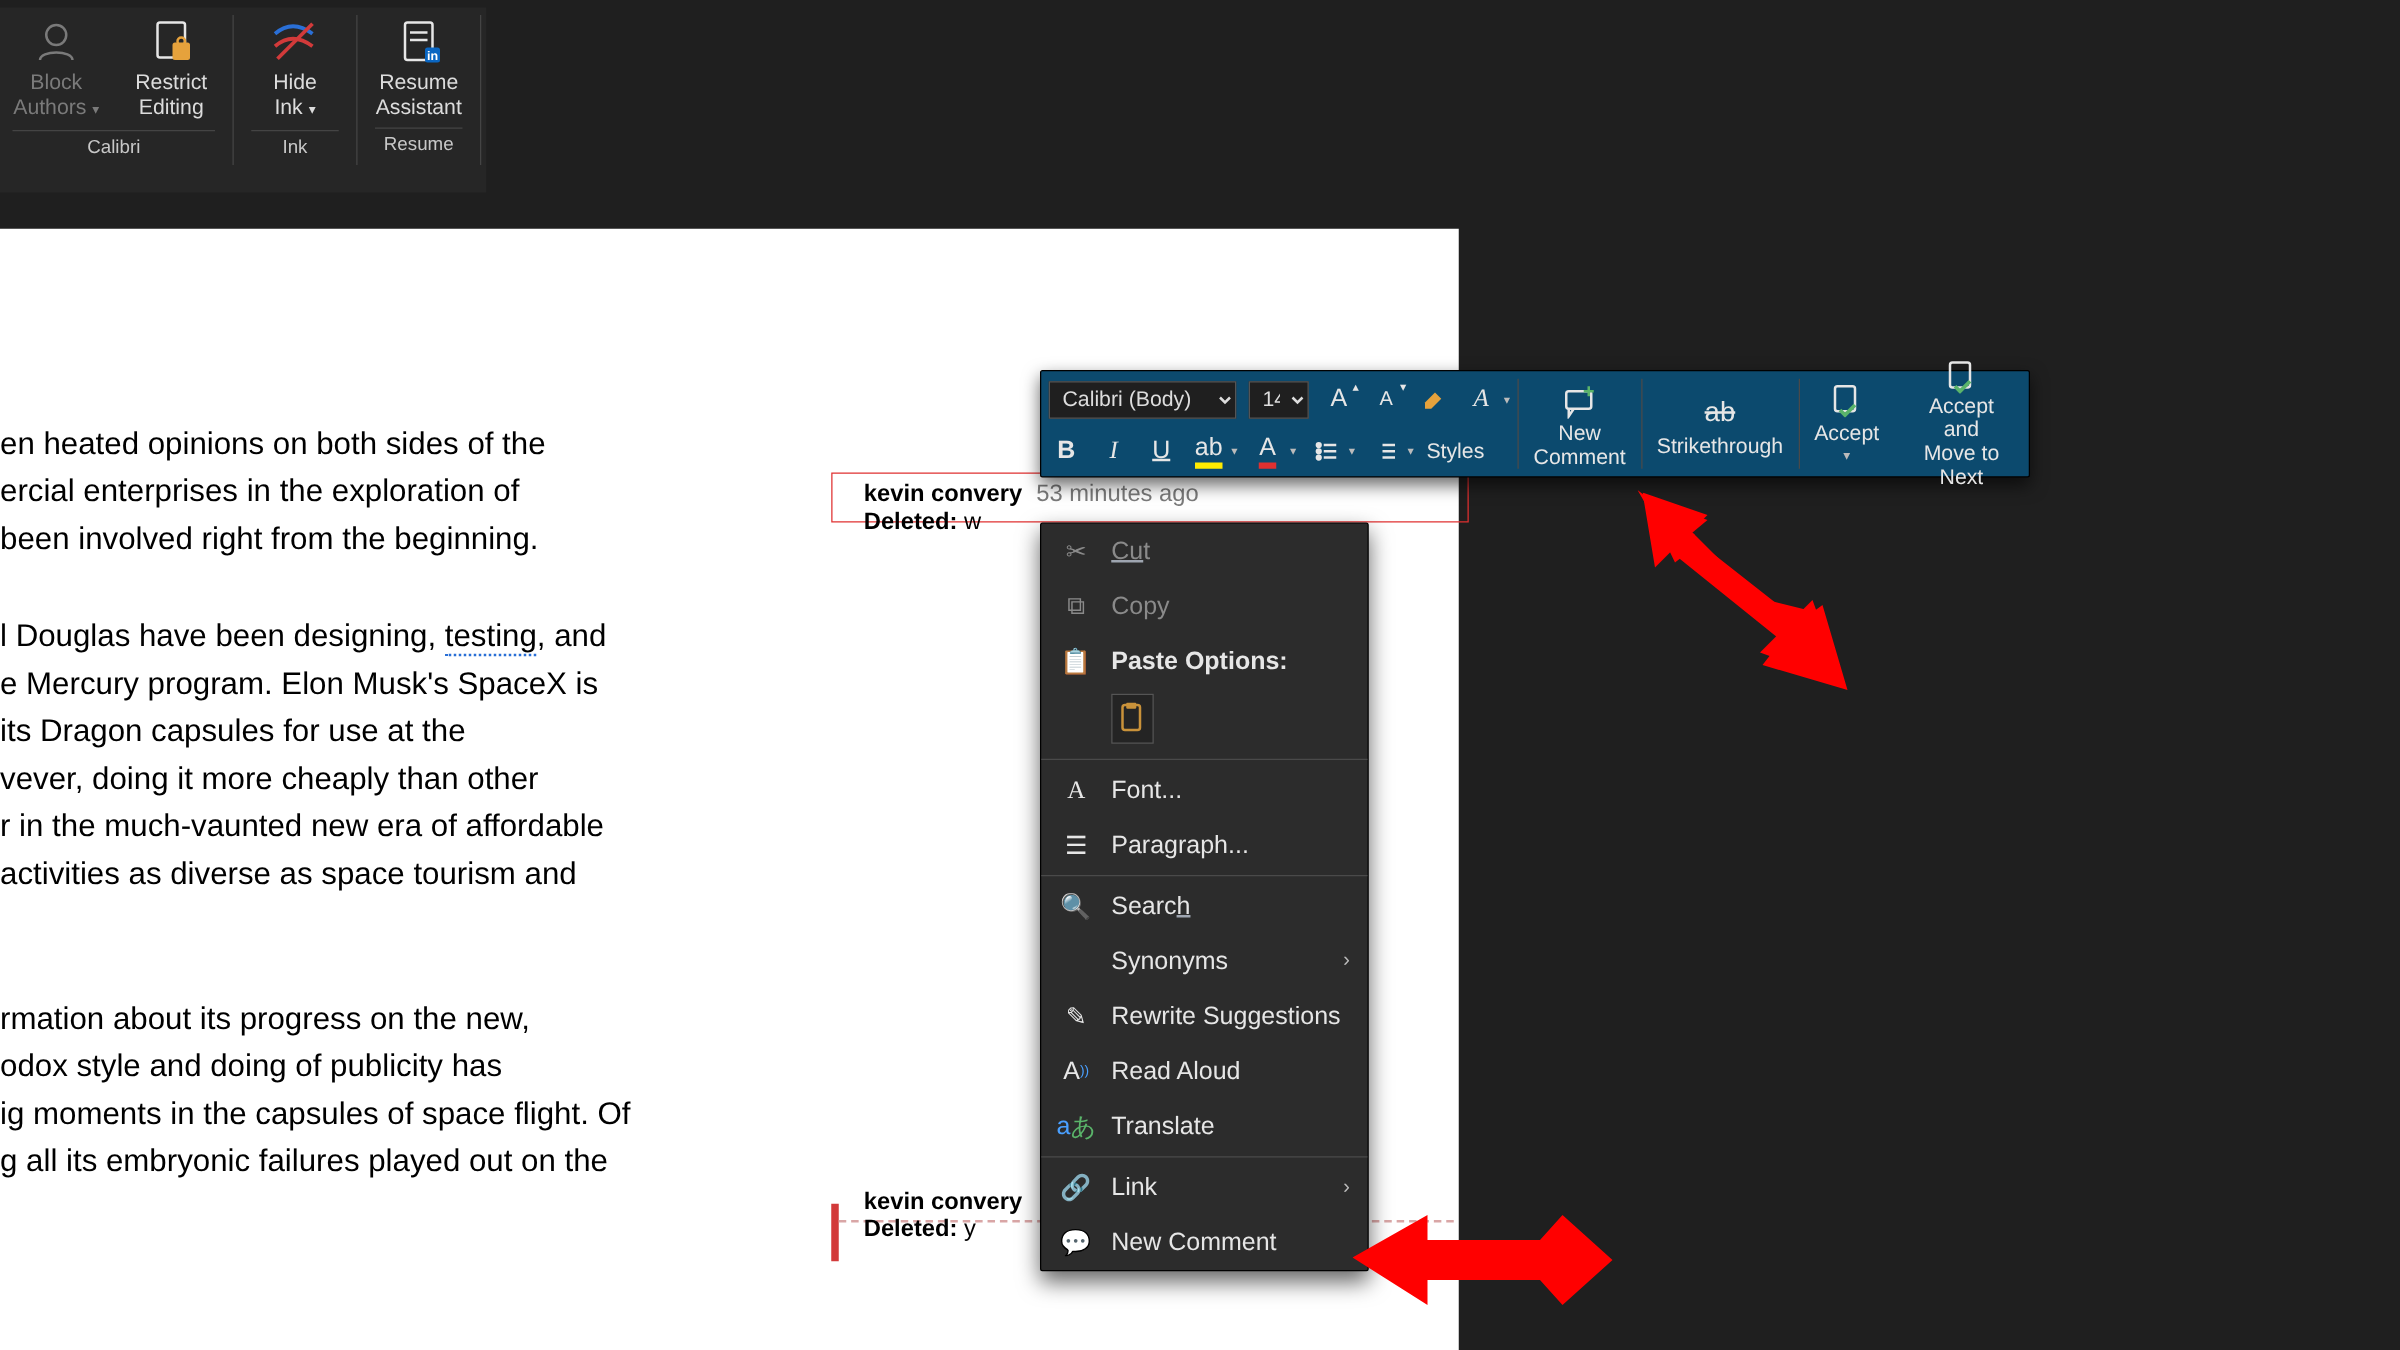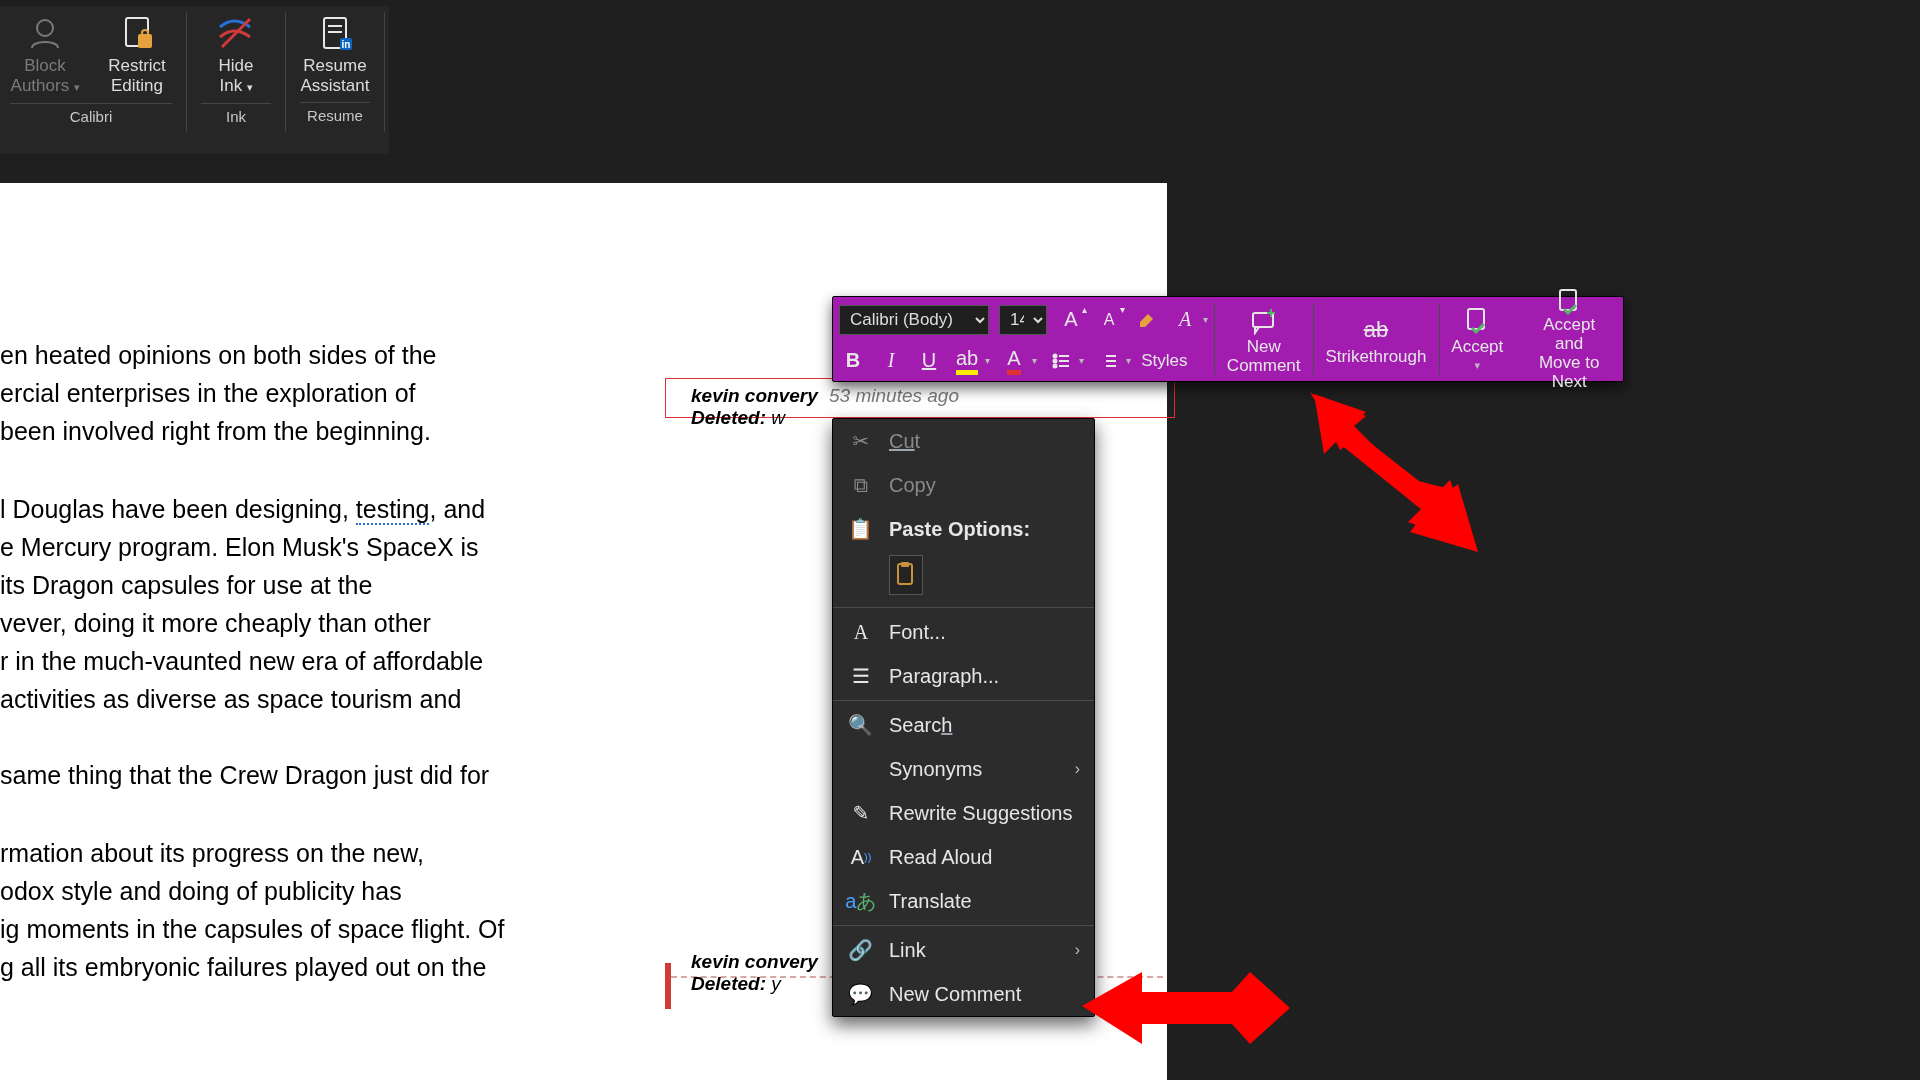--- a/index.html
+++ b/index.html
@@ -49,30 +49,30 @@
   .tracked-del-marker{
     position:absolute; left:665px; top:780px; width:6px; height:46px; background:#d23a3a;
   }
   .tracked-del-line{
     position:absolute; left:671px; top:793px; width:492px; height:0;
     border-top:2px dashed #d9a6a6;
   }
 
   
   .balloon{
-    position:absolute; font-size:19px; color:#000;font-style:italic;
+    position:absolute; font-size:19px; color:#000;
   }
   .balloon .author{ font-weight:700; }
   .balloon .time{ color:#7a7a7a; margin-left:6px; }
   .balloon .label{ font-weight:700; }
 
   
   .mini-toolbar{
     position:absolute; left:832px; top:296px; width:792px; height:86px;
-    background:#a21caf; border:1px solid #000; border-radius:2px;
+    background:#0c4a6e; border:1px solid #000; border-radius:2px;
     display:flex; align-items:stretch; color:#e6e6e6;
     box-shadow:0 6px 14px rgba(0,0,0,.6);
     z-index:20;
   }
   .mt-col{
     display:flex; flex-direction:column; padding:4px 6px 2px;
     align-items:flex-start; justify-content:center;
   }
   .mt-sep{ width:1px; background:#4a4a4a; margin:6px 0; }
   .mt-row{ display:flex; align-items:center; gap:10px; height:40px; }
@@ -203,21 +203,20 @@
       <span>been involved right from the beginning.</span>
     </p>
     <p>
       <span>l Douglas have been designing, </span><span class="underline-dotted">testing</span><span>, and</span><br>
       <span>e Mercury program. Elon Musk's SpaceX is</span><br>
       <span> its Dragon capsules for use at the</span><br>
       <span>vever, doing it more cheaply than other</span><br>
       <span>r in the much-vaunted new era of affordable</span><br>
       <span>activities as diverse as space tourism and</span><br>
       <br>
-      <span>same thing that the Crew Dragon just did for</span>
     </p>
     <p>
       <span>rmation about its progress on the new,</span><br>
       <span>odox style and doing of publicity has</span><br>
       <span>ig moments in the capsules of space flight. Of</span><br>
       <span>g all its embryonic failures played out on the</span>
     </p>
   </div>
 
   <div class="red-box"></div>

